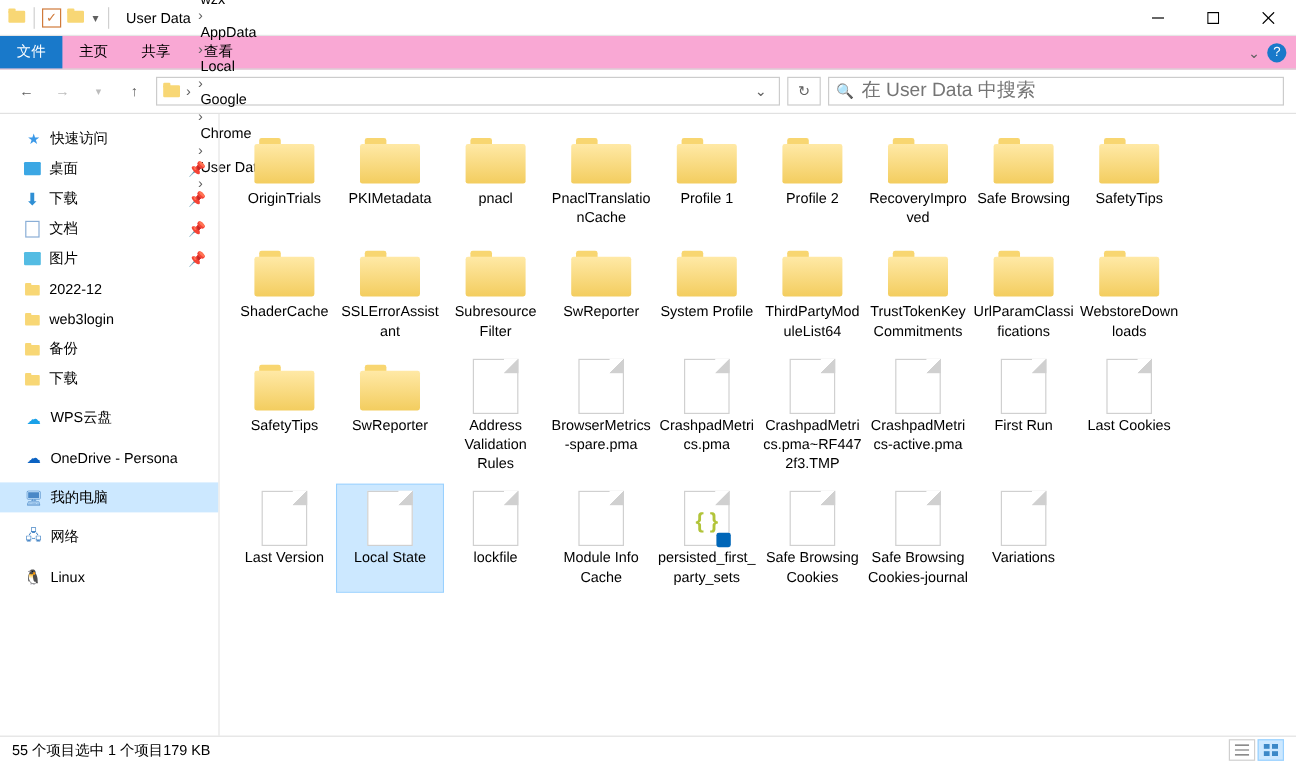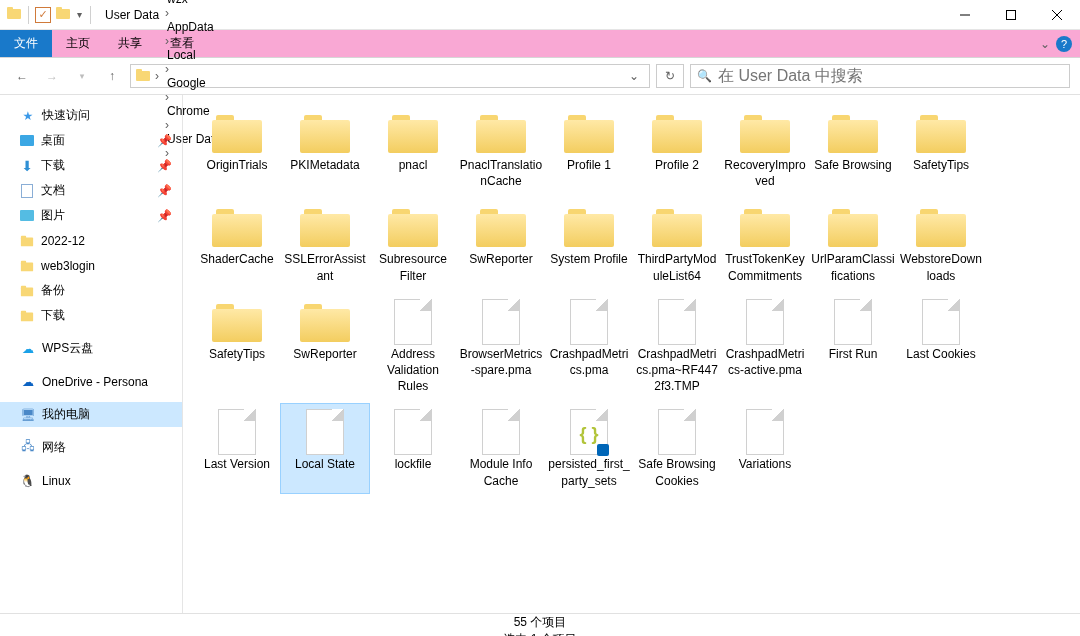--- a/index.html
+++ b/index.html
@@ -33,21 +33,21 @@
 .side-item .pin{margin-left:auto;margin-right:10px;color:#888;}
 .side-item.selected{background:#cce8ff;}
 .side-sep{height:8px;}
 .side-icon{width:16px;height:16px;display:flex;align-items:center;justify-content:center;}
 .content{flex:1;overflow:auto;padding:10px 10px 0 10px;}
 .grid{display:flex;flex-wrap:wrap;align-content:flex-start;}
 .item{width:88px;display:flex;flex-direction:column;align-items:center;text-align:center;padding:4px 2px;margin-bottom:6px;}
 .item.selected{background:#cce8ff;outline:1px solid #99d1ff;}
 .item-icon{width:54px;height:48px;display:flex;align-items:center;justify-content:center;}
 .item-label{font-size:12px;line-height:1.35;word-break:break-word;margin-top:0;}
-.status{height:23px;border-top:1px solid #e1e1e1;display:flex;align-items:center;padding:0 10px;gap:0;font-size:12px;color:#1560b3;flex-direction:column;}
+.status{height:23px;border-top:1px solid #e1e1e1;display:flex;align-items:center;padding:0 10px;gap:0;font-size:12px;color:#1560b3;}
 .status .right{margin-left:auto;display:flex;gap:2px;}
 .view-toggle{width:22px;height:18px;border:1px solid #cfcfcf;display:flex;align-items:center;justify-content:center;}
 .view-toggle.active{background:#cce8ff;border-color:#99d1ff;}
 
 .folder-icon{width:50px;height:40px;position:relative;}
 .folder-icon::before{content:"";position:absolute;left:4px;top:2px;width:18px;height:8px;background:#f8d671;border-radius:2px 2px 0 0;}
 .folder-icon::after{content:"";position:absolute;left:0;top:7px;right:0;bottom:0;background:linear-gradient(#ffe9a6,#f3cd5f);border-radius:2px;}
 .file-icon{width:38px;height:46px;background:#fff;border:1px solid #d0d0d0;position:relative;}
 .file-icon::before{content:"";position:absolute;right:-1px;top:-1px;width:12px;height:12px;background:linear-gradient(135deg,#fff 48%,#d0d0d0 50%);}
 .json-file{position:relative;}
@@ -426,20 +426,26 @@
         <div class="item">
           <div class="item-icon">
             <div class="file-icon"></div>
           </div>
           <div class="item-label">Safe Browsing Cookies</div>
         </div>
         <div class="item">
           <div class="item-icon">
             <div class="file-icon"></div>
           </div>
+          <div class="item-label">Safe Browsing Cookies-journal</div>
+        </div>
+        <div class="item">
+          <div class="item-icon">
+            <div class="file-icon"></div>
+          </div>
           <div class="item-label">Variations</div>
         </div>
       </div>
   </div>
 </div>
 
 <div class="status">
   <span>55 个项目</span>
   <span>选中 1 个项目</span>
   <span>179 KB</span>

